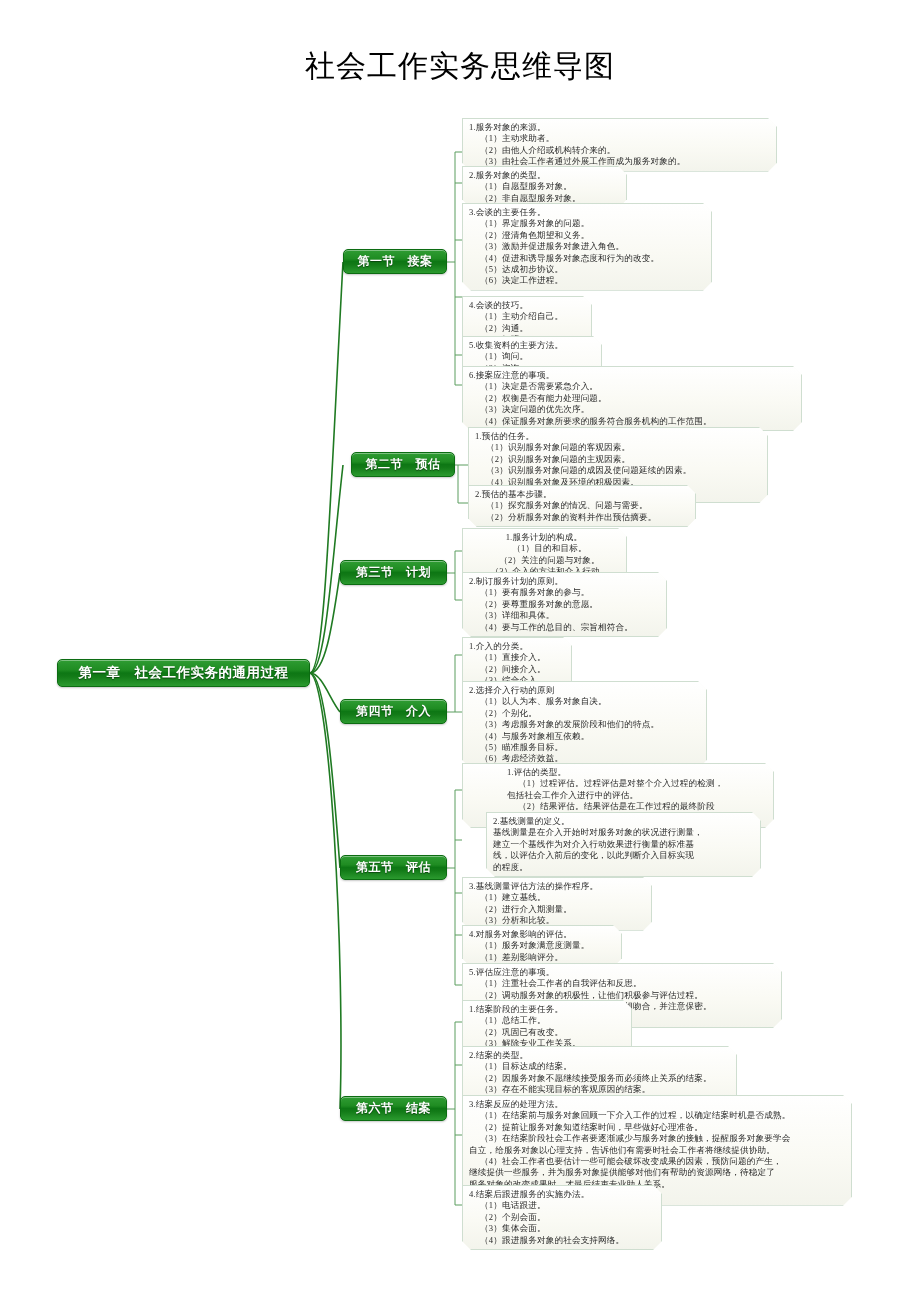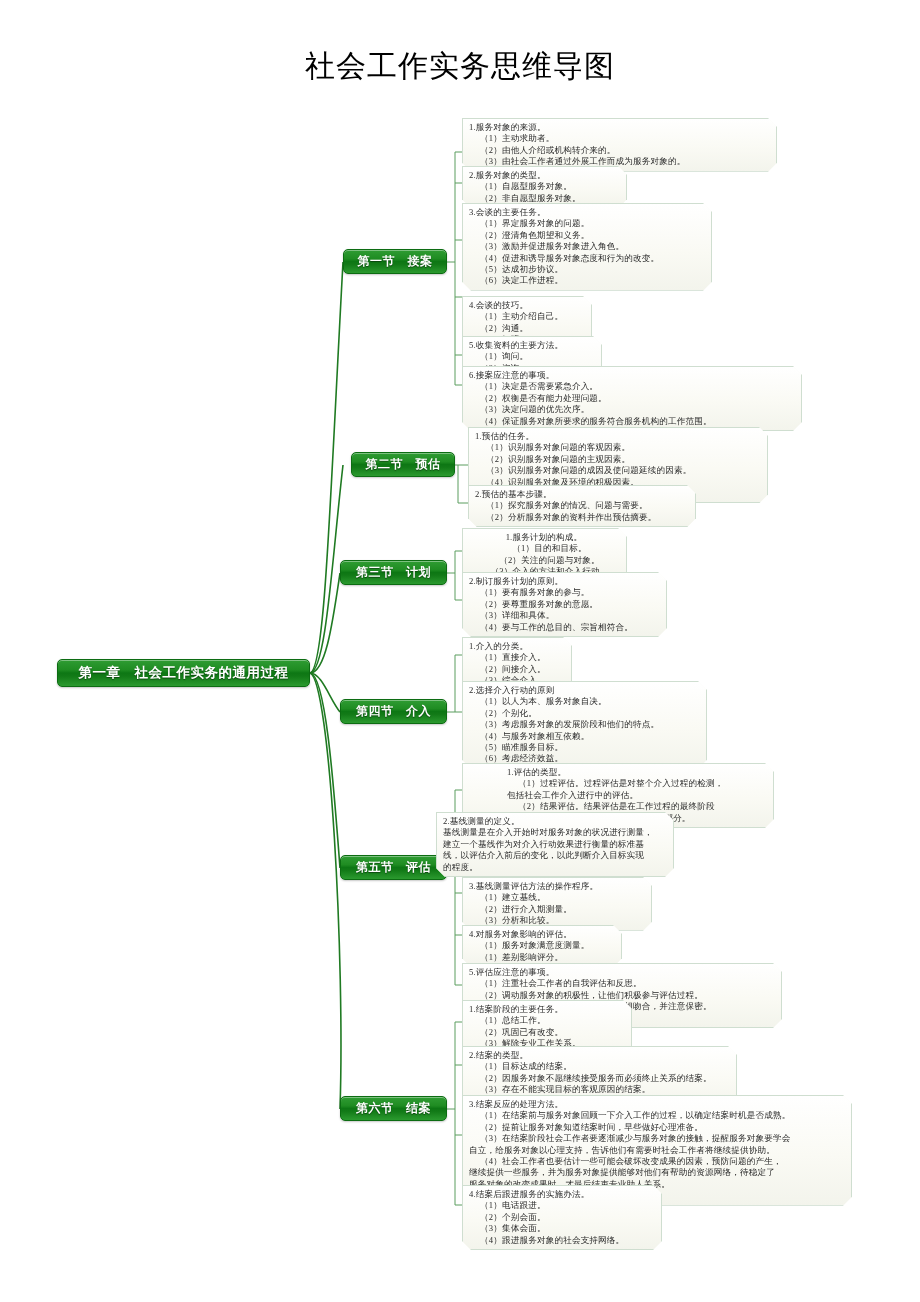--- a/index.html
+++ b/index.html
@@ -159,21 +159,21 @@
 <div class="leaf" style="left:468px; top:427px; width:300px;"><span class="leaf-line">1.预估的任务。</span><span class="leaf-line indent">（1）识别服务对象问题的客观因素。</span><span class="leaf-line indent">（2）识别服务对象问题的主观因素。</span><span class="leaf-line indent">（3）识别服务对象问题的成因及使问题延续的因素。</span><span class="leaf-line indent">（4）识别服务对象及环境的积极因素。</span><span class="leaf-line indent">（5）决定提供服务的方式和内容。</span></div>
 <div class="leaf" style="left:468px; top:485px; width:228px;"><span class="leaf-line">2.预估的基本步骤。</span><span class="leaf-line indent">（1）探究服务对象的情况、问题与需要。</span><span class="leaf-line indent">（2）分析服务对象的资料并作出预估摘要。</span></div>
 
 <div class="leaf" style="left:462px; top:528px; width:165px;text-align:center;"><span class="leaf-line">1.服务计划的构成。</span><span class="leaf-line indent">（1）目的和目标。</span><span class="leaf-line indent">（2）关注的问题与对象。</span><span class="leaf-line indent">（3）介入的方法和介入行动。</span></div>
 <div class="leaf" style="left:462px; top:572px; width:205px;"><span class="leaf-line">2.制订服务计划的原则。</span><span class="leaf-line indent">（1）要有服务对象的参与。</span><span class="leaf-line indent">（2）要尊重服务对象的意愿。</span><span class="leaf-line indent">（3）详细和具体。</span><span class="leaf-line indent">（4）要与工作的总目的、宗旨相符合。</span></div>
 
 <div class="leaf" style="left:462px; top:637px; width:110px;"><span class="leaf-line">1.介入的分类。</span><span class="leaf-line indent">（1）直接介入。</span><span class="leaf-line indent">（2）间接介入。</span><span class="leaf-line indent">（3）综合介入。</span></div>
 <div class="leaf" style="left:462px; top:681px; width:245px;"><span class="leaf-line">2.选择介入行动的原则</span><span class="leaf-line indent">（1）以人为本、服务对象自决。</span><span class="leaf-line indent">（2）个别化。</span><span class="leaf-line indent">（3）考虑服务对象的发展阶段和他们的特点。</span><span class="leaf-line indent">（4）与服务对象相互依赖。</span><span class="leaf-line indent">（5）瞄准服务目标。</span><span class="leaf-line indent">（6）考虑经济效益。</span></div>
 
 <div class="leaf" style="left:462px; top:763px; width:312px;padding-left:44px;"><span class="leaf-line">1.评估的类型。</span><span class="leaf-line indent">（1）过程评估。过程评估是对整个介入过程的检测，</span><span class="leaf-line">包括社会工作介入进行中的评估。</span><span class="leaf-line indent">（2）结果评估。结果评估是在工作过程的最终阶段</span><span class="leaf-line">进行的评估，包括目标结果和理想结果两部分。</span></div>
-<div class="leaf" style="left:436px; top:812px; width:238px;"><span class="leaf-line">2.基线测量的定义。</span><span class="leaf-line">基线测量是在介入开始时对服务对象的状况进行测量，</span><span class="leaf-line">建立一个基线作为对介入行动效果进行衡量的标准基</span><span class="leaf-line">线，以评估介入前后的变化，以此判断介入目标实现</span><span class="leaf-line">的程度。</span></div>
+<div class="leaf" style="left:486px; top:812px; width:275px;"><span class="leaf-line">2.基线测量的定义。</span><span class="leaf-line">基线测量是在介入开始时对服务对象的状况进行测量，</span><span class="leaf-line">建立一个基线作为对介入行动效果进行衡量的标准基</span><span class="leaf-line">线，以评估介入前后的变化，以此判断介入目标实现</span><span class="leaf-line">的程度。</span></div>
 <div class="leaf" style="left:462px; top:877px; width:190px;"><span class="leaf-line">3.基线测量评估方法的操作程序。</span><span class="leaf-line indent">（1）建立基线。</span><span class="leaf-line indent">（2）进行介入期测量。</span><span class="leaf-line indent">（3）分析和比较。</span></div>
 <div class="leaf" style="left:462px; top:925px; width:160px;"><span class="leaf-line">4.对服务对象影响的评估。</span><span class="leaf-line indent">（1）服务对象满意度测量。</span><span class="leaf-line indent">（1）差别影响评分。</span></div>
 <div class="leaf" style="left:462px; top:963px; width:320px;"><span class="leaf-line">5.评估应注意的事项。</span><span class="leaf-line indent">（1）注重社会工作者的自我评估和反思。</span><span class="leaf-line indent">（2）调动服务对象的积极性，让他们积极参与评估过程。</span><span class="leaf-line indent">（3）评估的方法要与社会工作的价值相吻合，并注意保密。</span><span class="leaf-line indent">（4）要切合实际需要。</span></div>
 
 <div class="leaf" style="left:462px; top:1000px; width:170px;"><span class="leaf-line">1.结案阶段的主要任务。</span><span class="leaf-line indent">（1）总结工作。</span><span class="leaf-line indent">（2）巩固已有改变。</span><span class="leaf-line indent">（3）解除专业工作关系。</span><span class="leaf-line indent">（4）撰写结案记录。</span></div>
 <div class="leaf" style="left:462px; top:1046px; width:275px;"><span class="leaf-line">2.结案的类型。</span><span class="leaf-line indent">（1）目标达成的结案。</span><span class="leaf-line indent">（2）因服务对象不愿继续接受服务而必须终止关系的结案。</span><span class="leaf-line indent">（3）存在不能实现目标的客观原因的结案。</span><span class="leaf-line indent">（4）社会工作者或服务对象身份发生变化时的结案。</span></div>
 <div class="leaf" style="left:462px; top:1095px; width:390px;"><span class="leaf-line">3.结案反应的处理方法。</span><span class="leaf-line indent">（1）在结案前与服务对象回顾一下介入工作的过程，以确定结案时机是否成熟。</span><span class="leaf-line indent">（2）提前让服务对象知道结案时间，早些做好心理准备。</span><span class="leaf-line indent">（3）在结案阶段社会工作者要逐渐减少与服务对象的接触，提醒服务对象要学会</span><span class="leaf-line">自立，给服务对象以心理支持，告诉他们有需要时社会工作者将继续提供协助。</span><span class="leaf-line indent">（4）社会工作者也要估计一些可能会破坏改变成果的因素，预防问题的产生，</span><span class="leaf-line">继续提供一些服务，并为服务对象提供能够对他们有帮助的资源网络，待稳定了</span><span class="leaf-line">服务对象的改变成果时，才最后结束专业助人关系。</span><span class="leaf-line indent">（5）安排正式的结案活动。</span></div>
 <div class="leaf" style="left:462px; top:1185px; width:200px;"><span class="leaf-line">4.结案后跟进服务的实施办法。</span><span class="leaf-line indent">（1）电话跟进。</span><span class="leaf-line indent">（2）个别会面。</span><span class="leaf-line indent">（3）集体会面。</span><span class="leaf-line indent">（4）跟进服务对象的社会支持网络。</span></div>
 
 </body></html>

